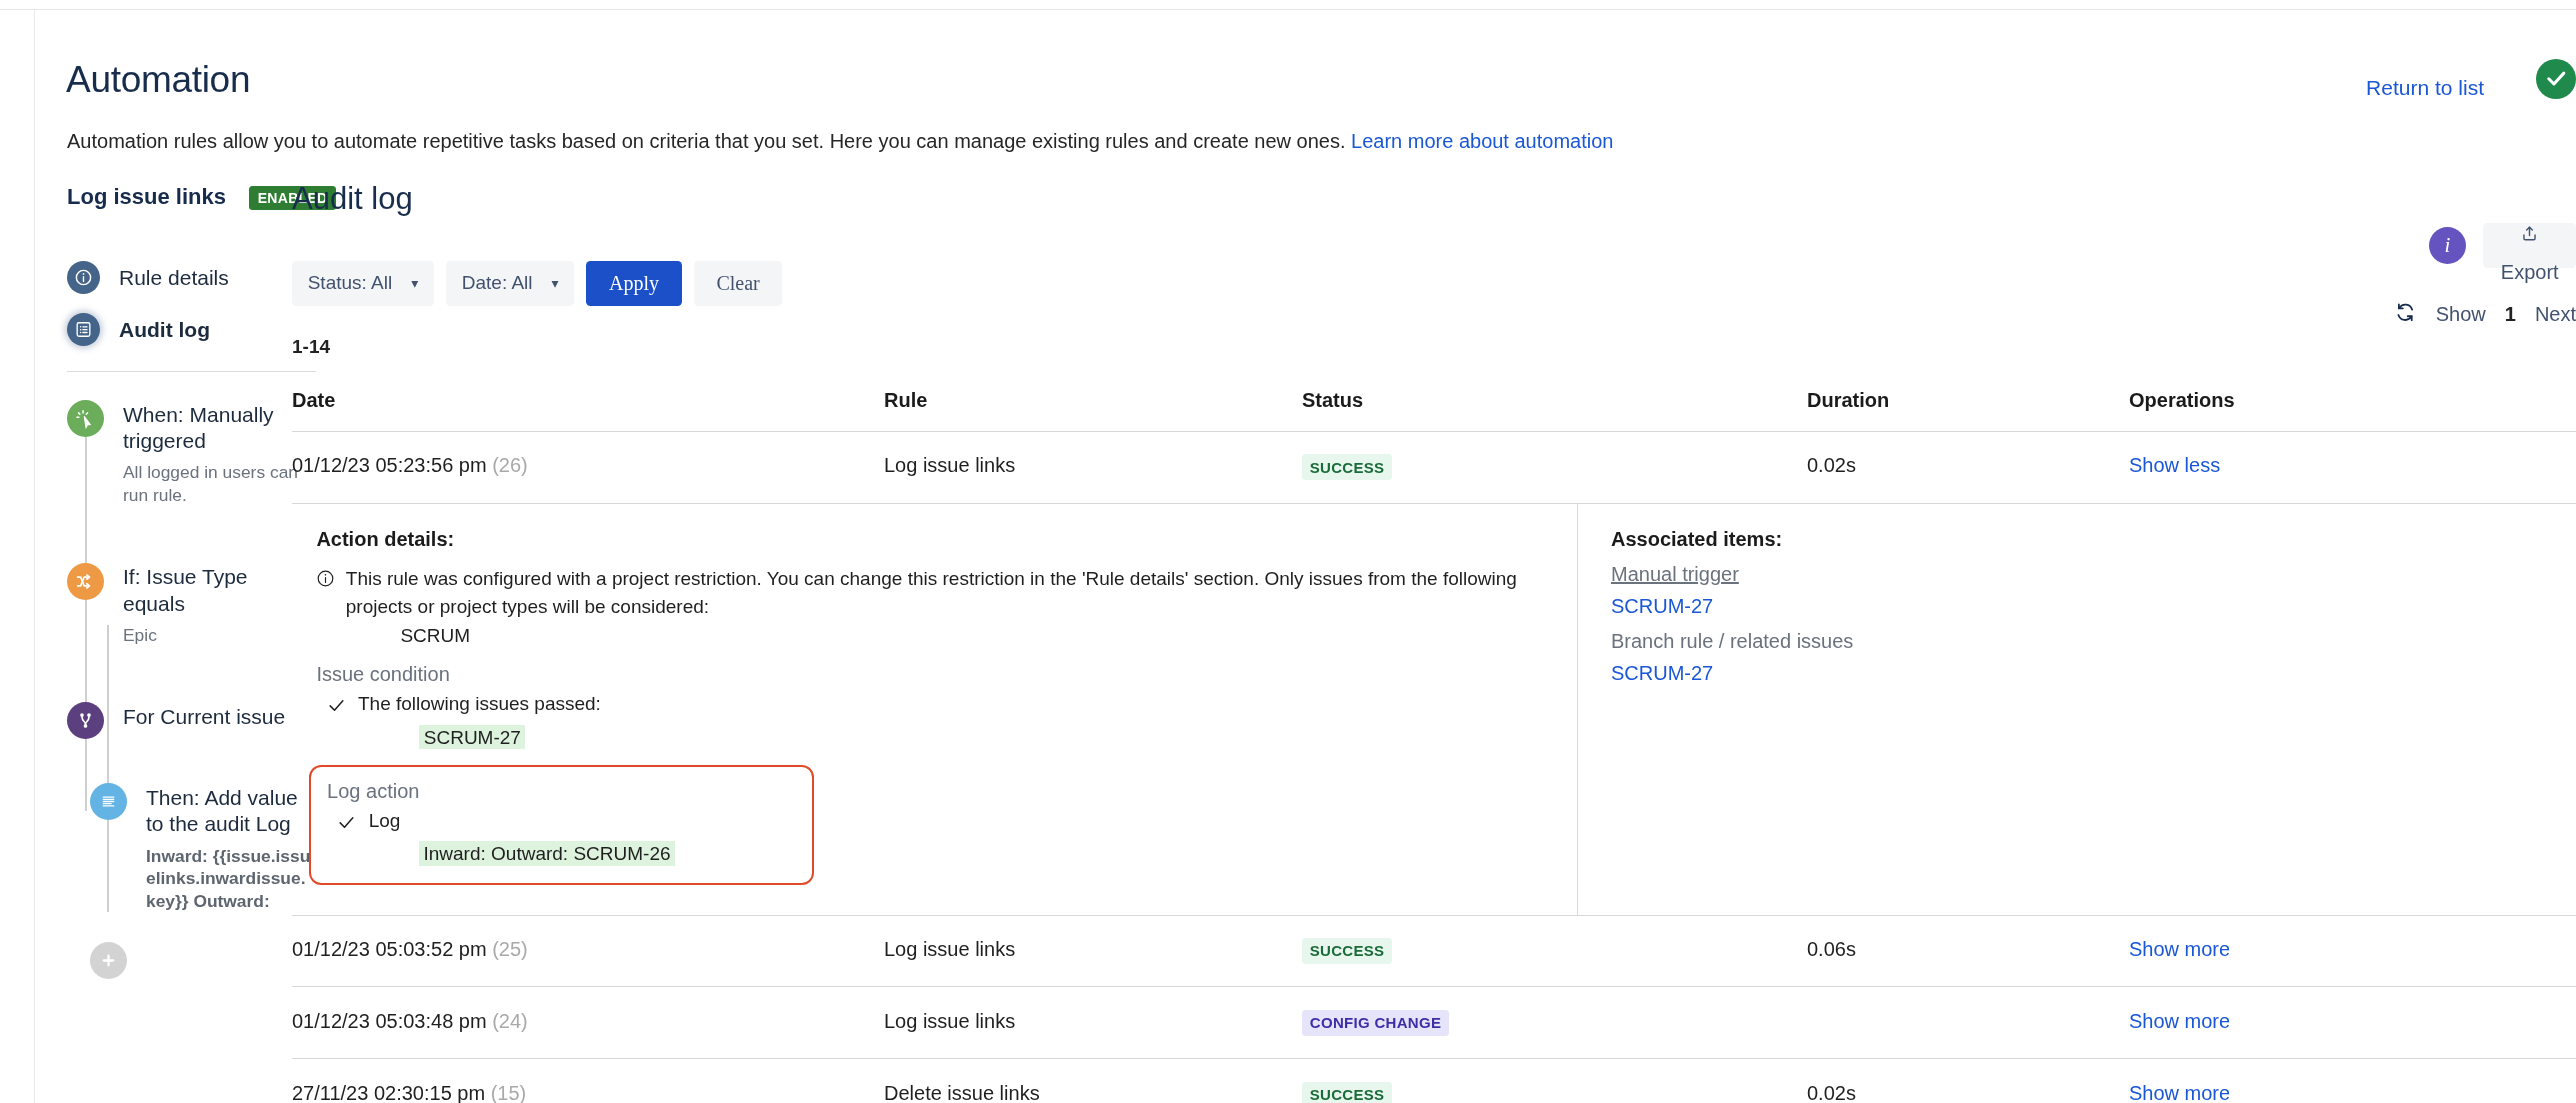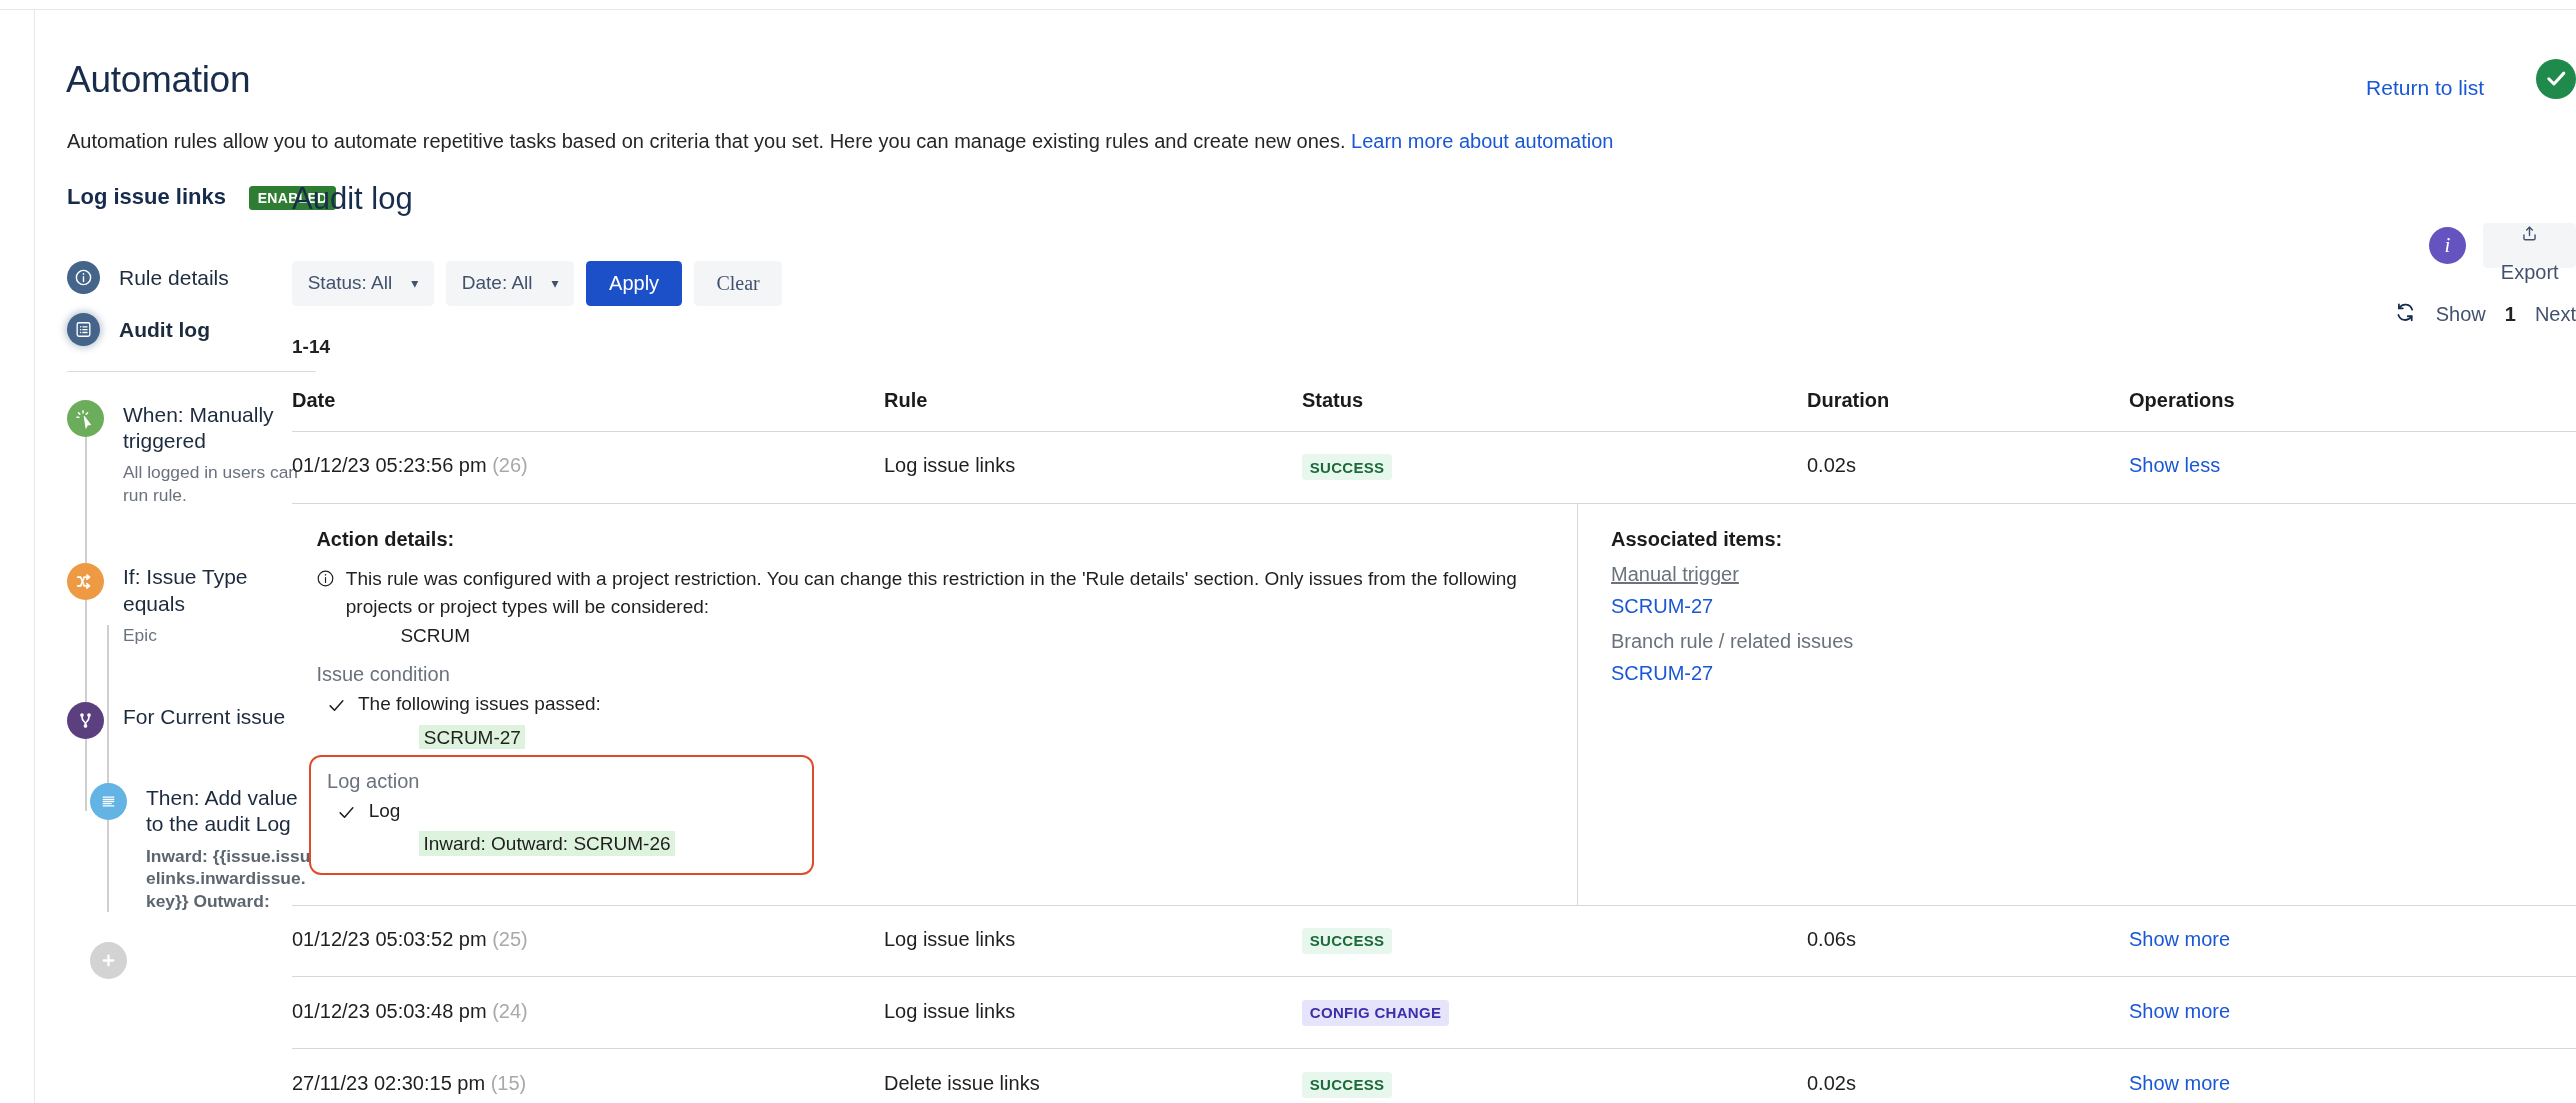--- a/index.html
+++ b/index.html
@@ -123,21 +123,21 @@
   }
   .sel {
     background: #f4f5f7; border: none; border-radius: 4.4px;
     height: 45px; padding: 0 15.7px; display: flex; align-items: center; gap: 19px;
     font-size: 19px; color: #42526e; cursor: pointer; min-width: 103px;
   }
   .sel .chev { font-size: 14px; color: #42526e; }
   .btn-apply {
     background: #1c50c8; color: #fff; border: none; border-radius: 4.4px;
     height: 45px; padding: 0 22.6px; font-size: 20px; cursor: pointer;
-    font-family: Liberation Sans, sans-serif;
+    font-family: Liberation Serif, serif;
   }
   .btn-clear {
     background: #f4f5f7; color: #42526e; border: none; border-radius: 4.4px;
     height: 45px; padding: 0 22.6px; font-size: 20px; cursor: pointer;
     font-family: Liberation Serif, serif;
   }
 
   .toolbar-right {
     position: absolute; right: 0px; top: 42px; display: flex; align-items: center; gap: 17.4px;
   }
@@ -205,21 +205,21 @@
   .d-indent { margin-left: 84px; font-size: 19px; color: #1f1f1f; margin-top: 5.2px; }
   .d-group { font-size: 20px; color: #6a727e; margin-top: 15.7px; }
   .d-check-row { display: flex; gap: 12.2px; margin-top: 7px; margin-left: 10.4px; align-items: flex-start; }
   .d-check { font-size: 19px; color: #1f1f1f; line-height: 1; margin-top: 3.5px; }
   .d-check-text { font-size: 19px; color: #1f1f1f; }
   .hl { background: #ddf3dd; padding: 1.7px 4.4px; font-size: 19px; color: #1f1f1f; }
   .d-hl-row { margin-left: 103px; margin-top: 7px; }
 
   .log-box {
     border: 2.6px solid #e04a28; border-radius: 12.2px;
-    padding: 12.2px 15.7px 17.4px 15.7px; margin-top: 7px;
+    padding: 12.2px 15.7px 17.4px 15.7px; margin-top: 17px;
     width: 505px; margin-left: -7px;
   }
   .log-box .d-group { margin-top: 0; }
 
   .d-assoc-head { font-size: 20px; font-weight: bold; color: #1b1b1b; }
   .d-assoc-label {
     font-size: 20px; color: #6a727e; margin-top: 12.2px;
   }
   .d-assoc-label.underline { text-decoration: underline; }
   .d-assoc-link { font-size: 20px; color: #1a57d6; margin-top: 8.7px; display:block; text-decoration:none; cursor:pointer; }

